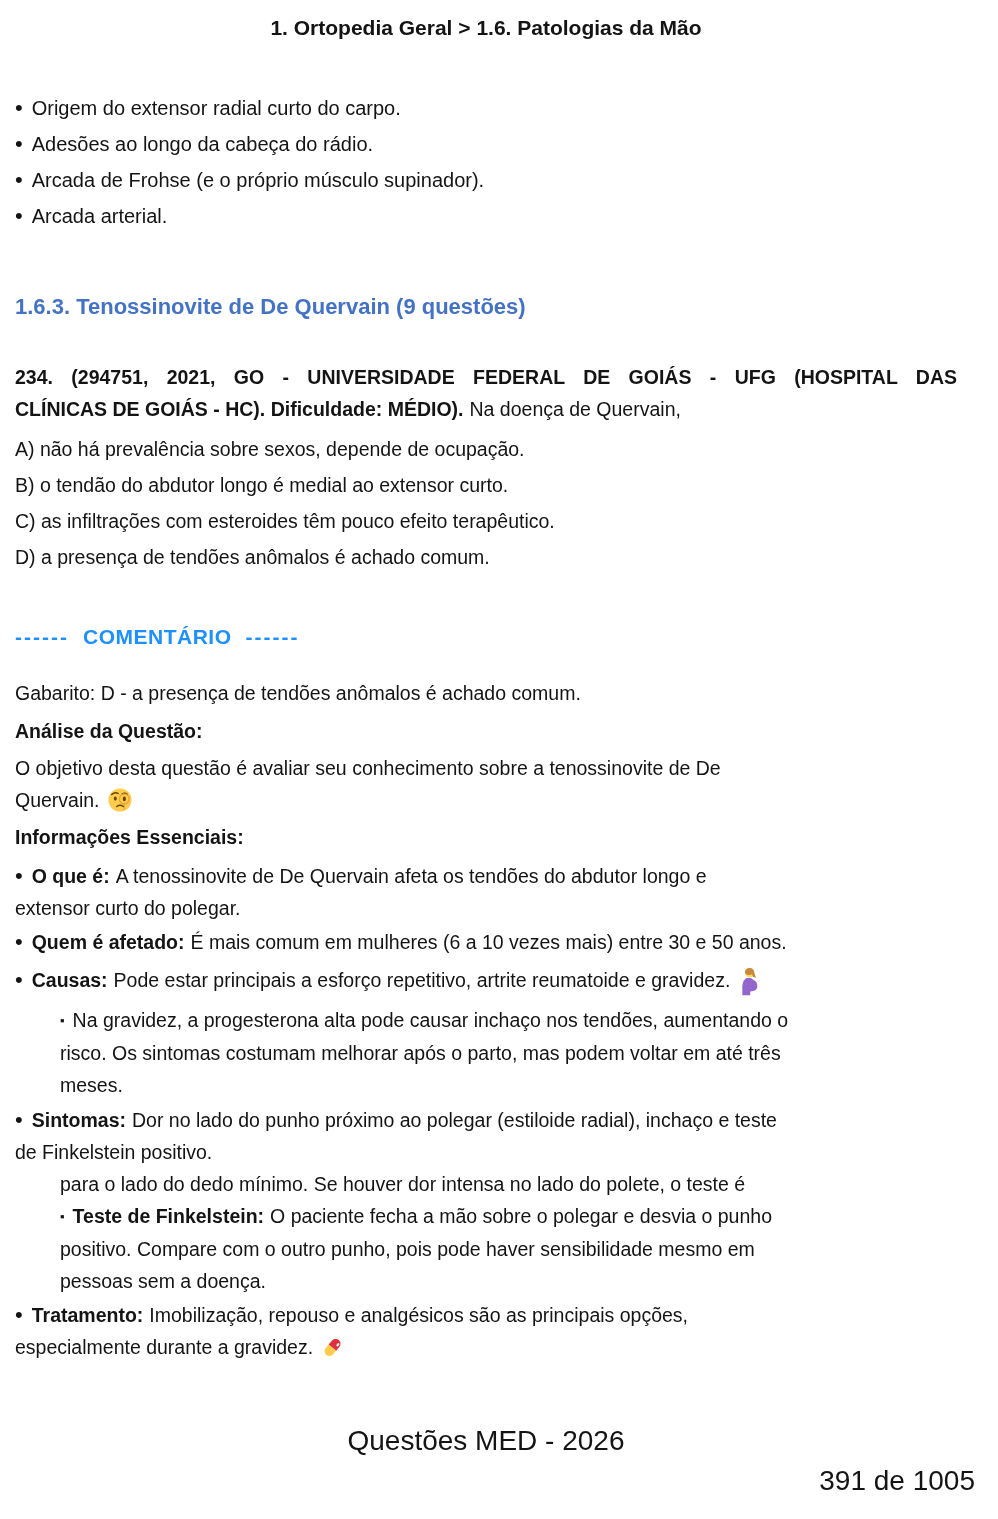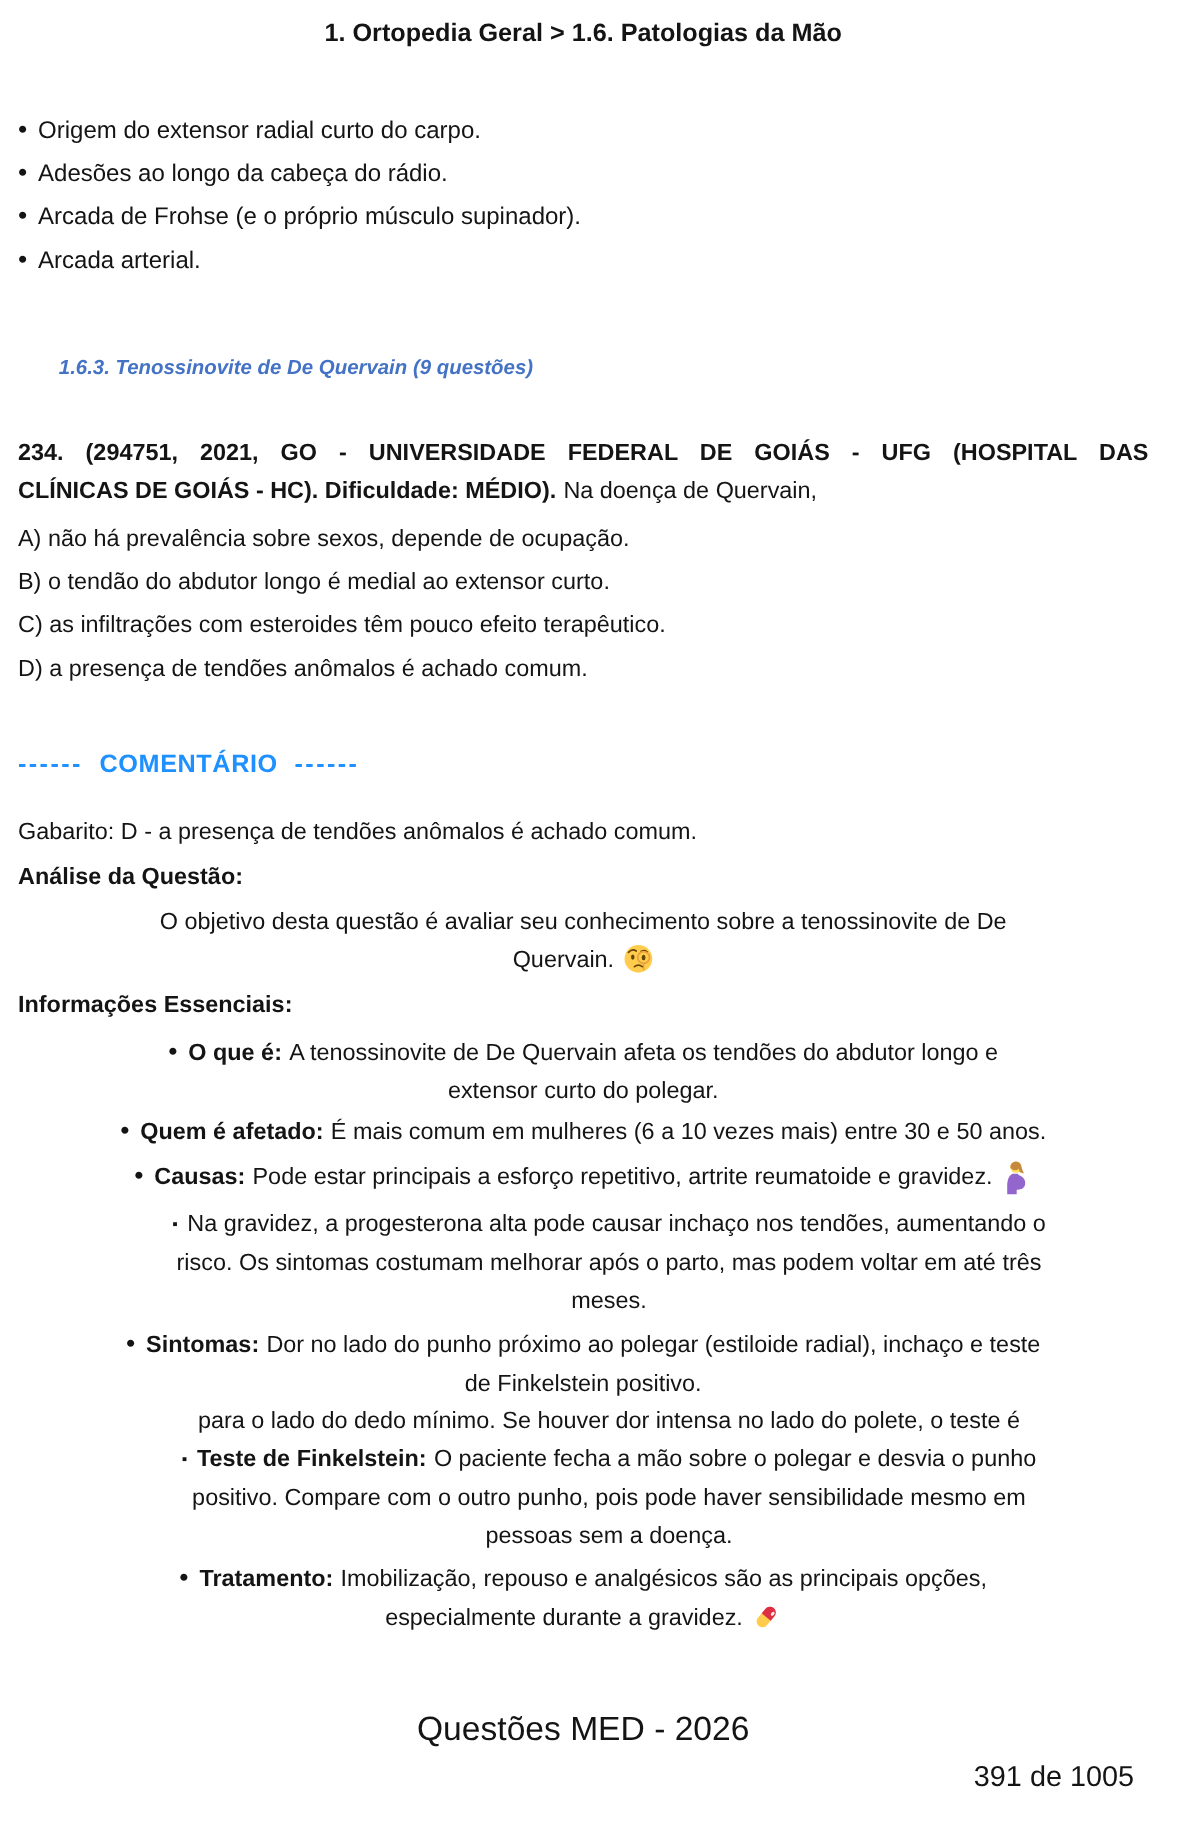--- a/index.html
+++ b/index.html
@@ -12,21 +12,21 @@
   .lead{margin-right:6px;}
   .marker{display:inline-block;margin-right:9px;}
   .marker.dot{font-size:22px;}
   .marker.sq{font-size:13px;vertical-align:2px;margin-right:8px;}
 
   #title{top:14px;left:15px;width:942px;text-align:center;font-size:21px;font-weight:bold;line-height:28px;}
 
   #top-bullets{top:90px;left:15px;width:942px;font-size:20px;}
   #top-bullets .line{height:36px;line-height:36px;white-space:nowrap;}
 
-  #section-heading{top:293px;left:15px;width:942px;font-size:17px;font-weight:bold;font-style:italic;line-height:28px;white-space:nowrap;margin-left:34px;}
+  #section-heading{top:293px;left:15px;width:942px;font-size:22px;font-weight:bold;line-height:28px;white-space:nowrap;}
 
   #question{top:361px;left:15px;width:942px;font-size:19.5px;line-height:32px;}
   #question .q1{font-weight:bold;text-align:justify;text-align-last:justify;}
   #question .q2 b{margin-right:6px;}
 
   #options{top:431px;left:15px;width:942px;font-size:19.5px;}
   #options .option{height:36px;line-height:36px;white-space:nowrap;}
 
   #comment-divider{top:624px;left:15px;font-size:21px;font-weight:bold;line-height:26px;white-space:nowrap;}
   #comment-divider .dashes{letter-spacing:2px;}
@@ -38,24 +38,24 @@
   #objetivo{top:752px;}
   #info{top:821px;font-weight:bold;white-space:nowrap;}
   #b-oque{top:860px;}
   #b-quem{top:926px;}
   #b-causas{top:964px;}
   #b-sintomas{top:1104px;}
   #b-tratamento{top:1299px;}
   .sub{left:60px;width:895px;font-size:19.5px;line-height:32px;}
   #sub-gravidez{top:1004px;}
   #sub-teste{top:1168px;}
-  .cline .line,.sub .line{white-space:nowrap;text-align:center;}
+  .cline .line,.sub .line{white-space:nowrap;}
 
   #footer{top:1428px;left:15px;width:942px;text-align:center;font-size:28px;line-height:26px;}
-  #pagenum{top:1468px;right:53px;font-size:24px;line-height:26px;}
+  #pagenum{top:1468px;right:23px;font-size:28px;line-height:26px;}
 
   .emoji{vertical-align:-6px;margin-left:7px;}
   .emoji.tall{vertical-align:-9px;}
 </style>
 </head>
 <body>
 
 <div class="page">
 
   <div class="abs" id="title">1. Ortopedia Geral &gt; 1.6. Patologias da Mão</div>

